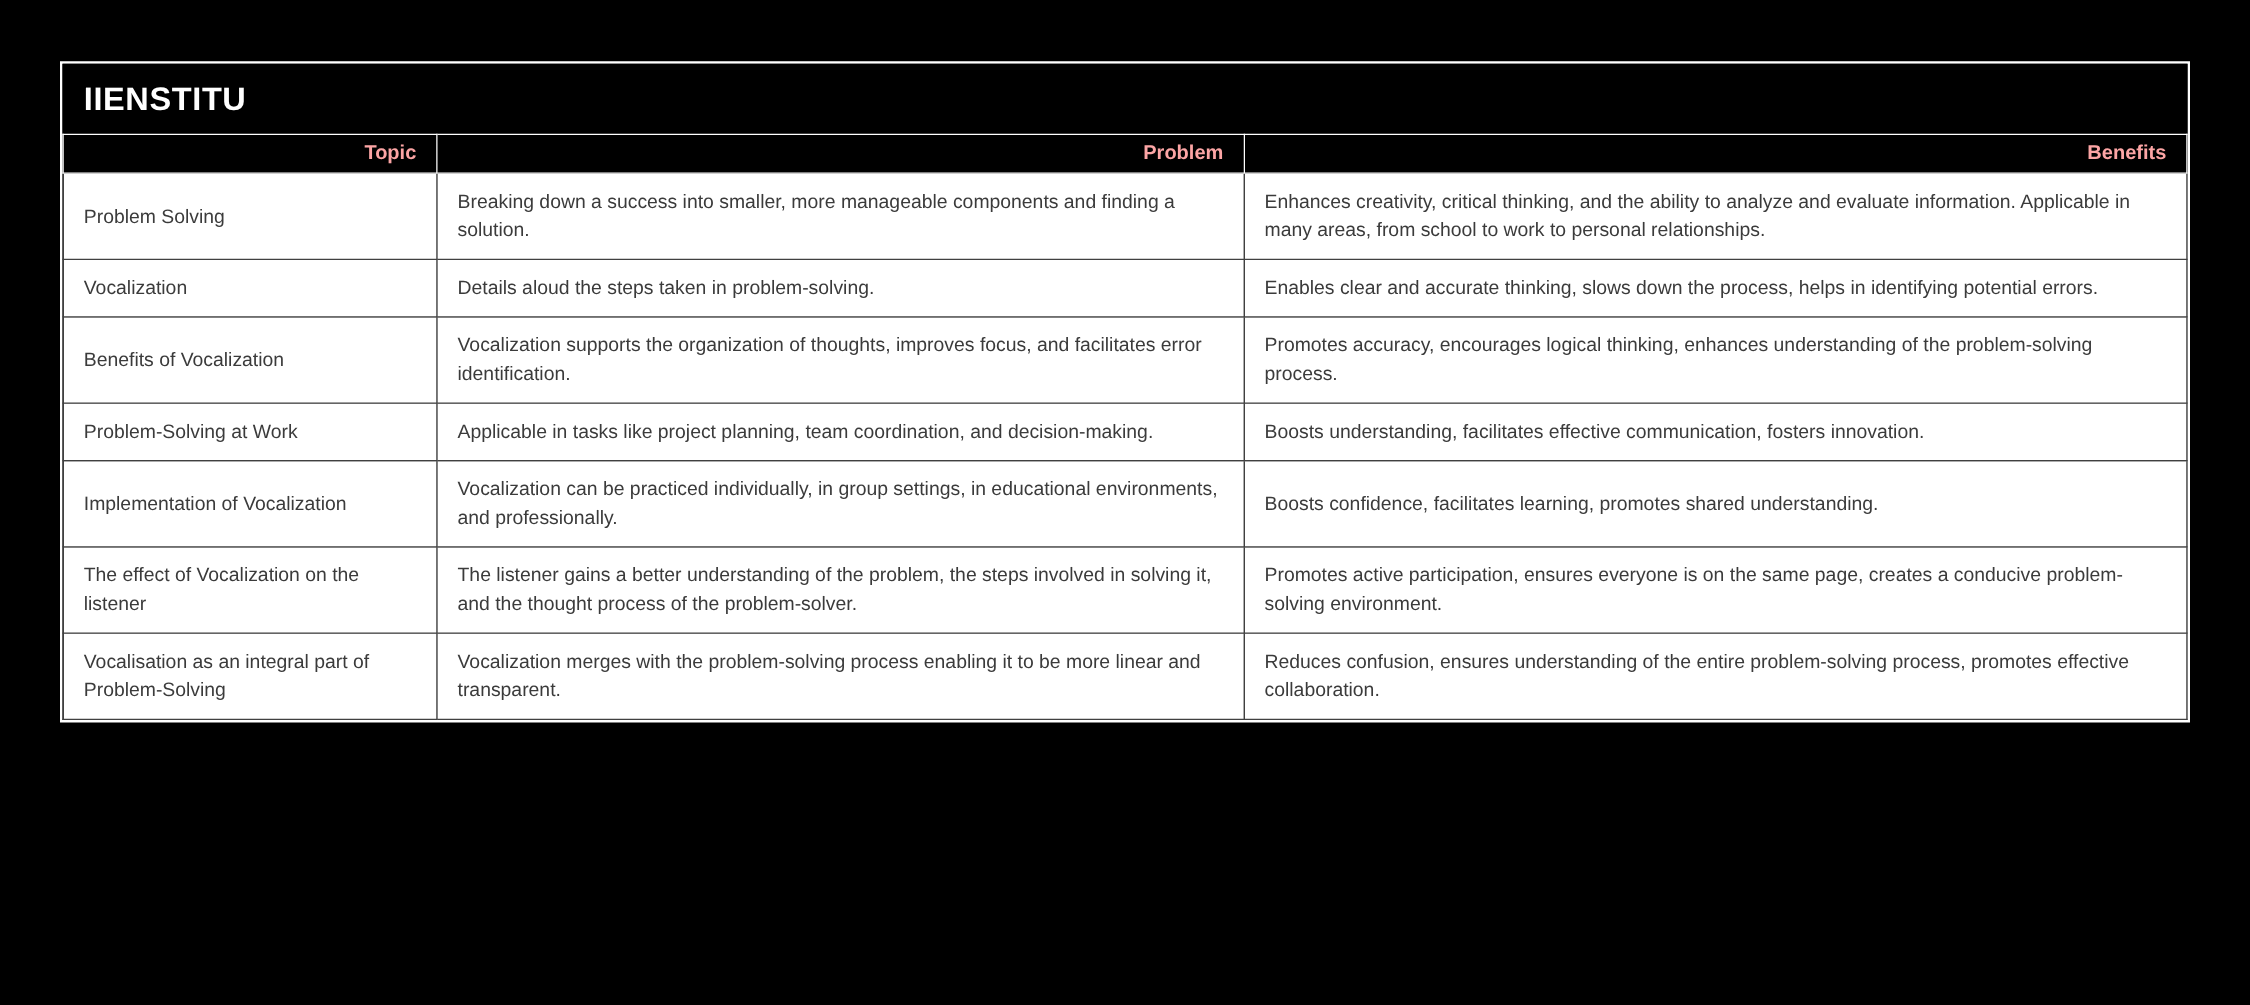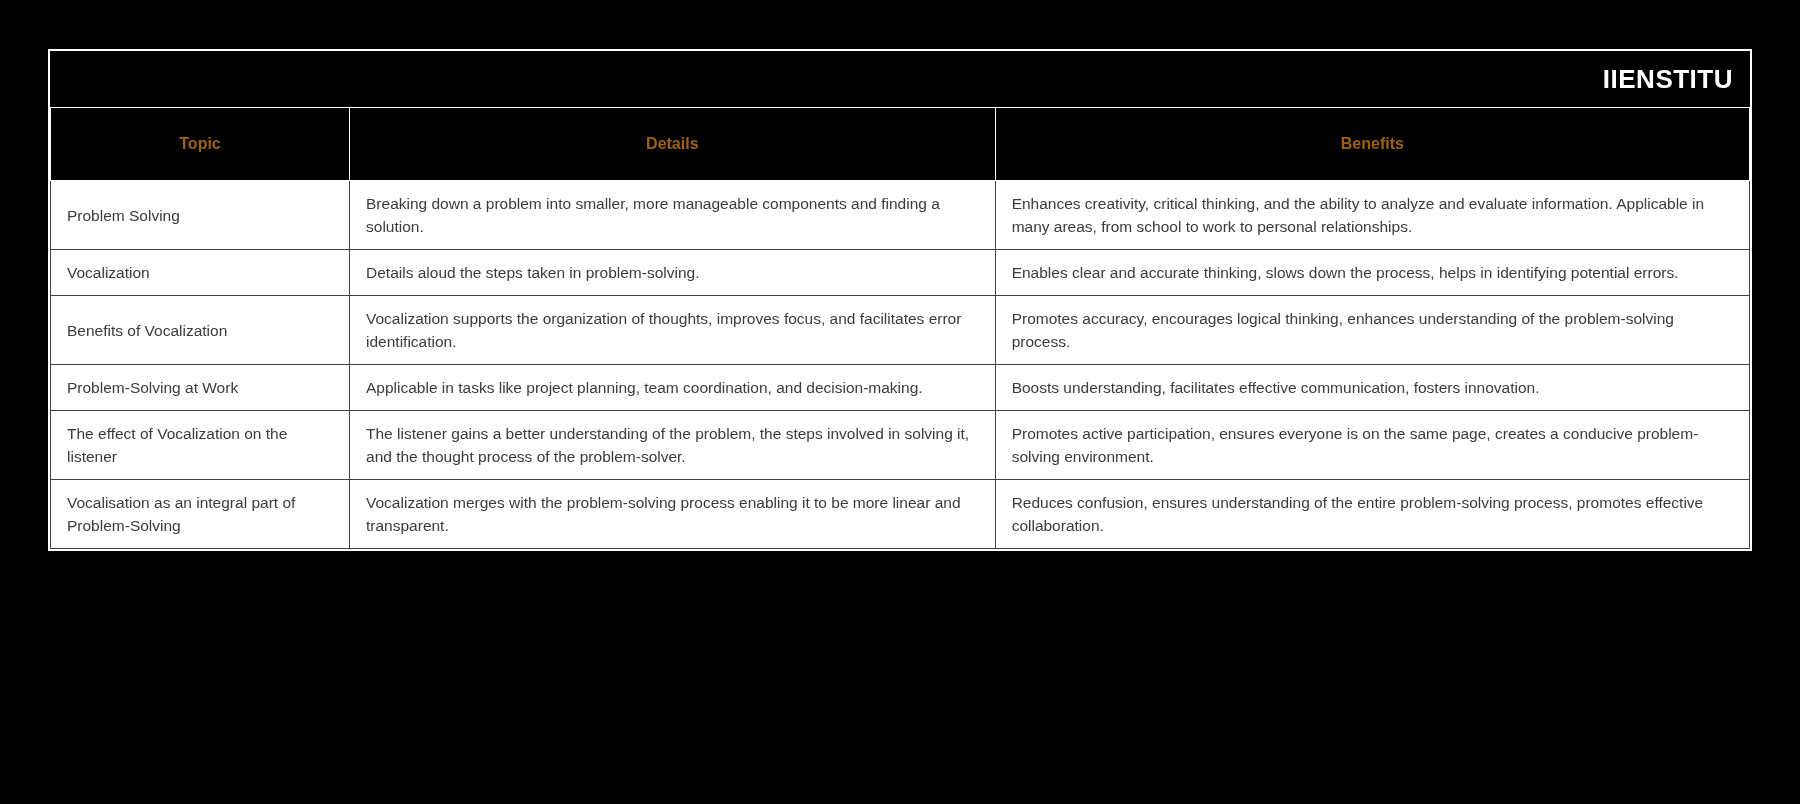--- a/index.html
+++ b/index.html
@@ -22,37 +22,36 @@
   .brand-bar {
     background: #000000;
     padding: 14px 17px 13px 17px;
   }
   .brand-title {
     color: #ffffff;
     font-size: 26px;
     font-weight: bold;
     letter-spacing: 0.5px;
     line-height: 1.1;
-    text-align: right;
   }
   table.data-table {
     width: 100%;
     border-collapse: collapse;
     table-layout: fixed;
   }
   col.c-topic    { width: 17.6%; }
   col.c-details  { width: 38.0%; }
   col.c-benefits { width: 44.4%; }
   thead th {
     background: #000000;
-    color: #a16207;
-    text-align: center;
+    color: #fca5a5;
+    text-align: right;
     font-size: 16px;
     font-weight: bold;
-    padding: 26px 16px;
+    padding: 5px 16px;
     border: 1px solid #ffffff;
     line-height: 1.3;
   }
   tbody td {
     background: #ffffff;
     color: #3b3b3b;
     font-size: 15.5px;
     line-height: 23px;
     padding: 11px 16px;
     border: 1px solid #404040;
@@ -70,46 +69,51 @@
   </div>
   <table class="data-table">
     <colgroup>
       <col class="c-topic">
       <col class="c-details">
       <col class="c-benefits">
     </colgroup>
     <thead>
       <tr>
         <th>Topic</th>
-        <th>Details</th>
+        <th>Problem</th>
         <th>Benefits</th>
       </tr>
     </thead>
     <tbody>
         <tr>
           <td>Problem Solving</td>
-          <td>Breaking down a problem into smaller, more manageable components and finding a solution.</td>
+          <td>Breaking down a success into smaller, more manageable components and finding a solution.</td>
           <td>Enhances creativity, critical thinking, and the ability to analyze and evaluate information. Applicable in many areas, from school to work to personal relationships.</td>
         </tr>
         <tr>
           <td>Vocalization</td>
           <td>Details aloud the steps taken in problem-solving.</td>
           <td>Enables clear and accurate thinking, slows down the process, helps in identifying potential errors.</td>
         </tr>
         <tr>
           <td>Benefits of Vocalization</td>
           <td>Vocalization supports the organization of thoughts, improves focus, and facilitates error identification.</td>
           <td>Promotes accuracy, encourages logical thinking, enhances understanding of the problem-solving process.</td>
         </tr>
         <tr>
           <td>Problem-Solving at Work</td>
           <td>Applicable in tasks like project planning, team coordination, and decision-making.</td>
           <td>Boosts understanding, facilitates effective communication, fosters innovation.</td>
         </tr>
         <tr>
+          <td>Implementation of Vocalization</td>
+          <td>Vocalization can be practiced individually, in group settings, in educational environments, and professionally.</td>
+          <td>Boosts confidence, facilitates learning, promotes shared understanding.</td>
+        </tr>
+        <tr>
           <td>The effect of Vocalization on the listener</td>
           <td>The listener gains a better understanding of the problem, the steps involved in solving it, and the thought process of the problem-solver.</td>
           <td>Promotes active participation, ensures everyone is on the same page, creates a conducive problem-solving environment.</td>
         </tr>
         <tr>
           <td>Vocalisation as an integral part of Problem-Solving</td>
           <td>Vocalization merges with the problem-solving process enabling it to be more linear and transparent.</td>
           <td>Reduces confusion, ensures understanding of the entire problem-solving process, promotes effective collaboration.</td>
         </tr>
       </tbody>

